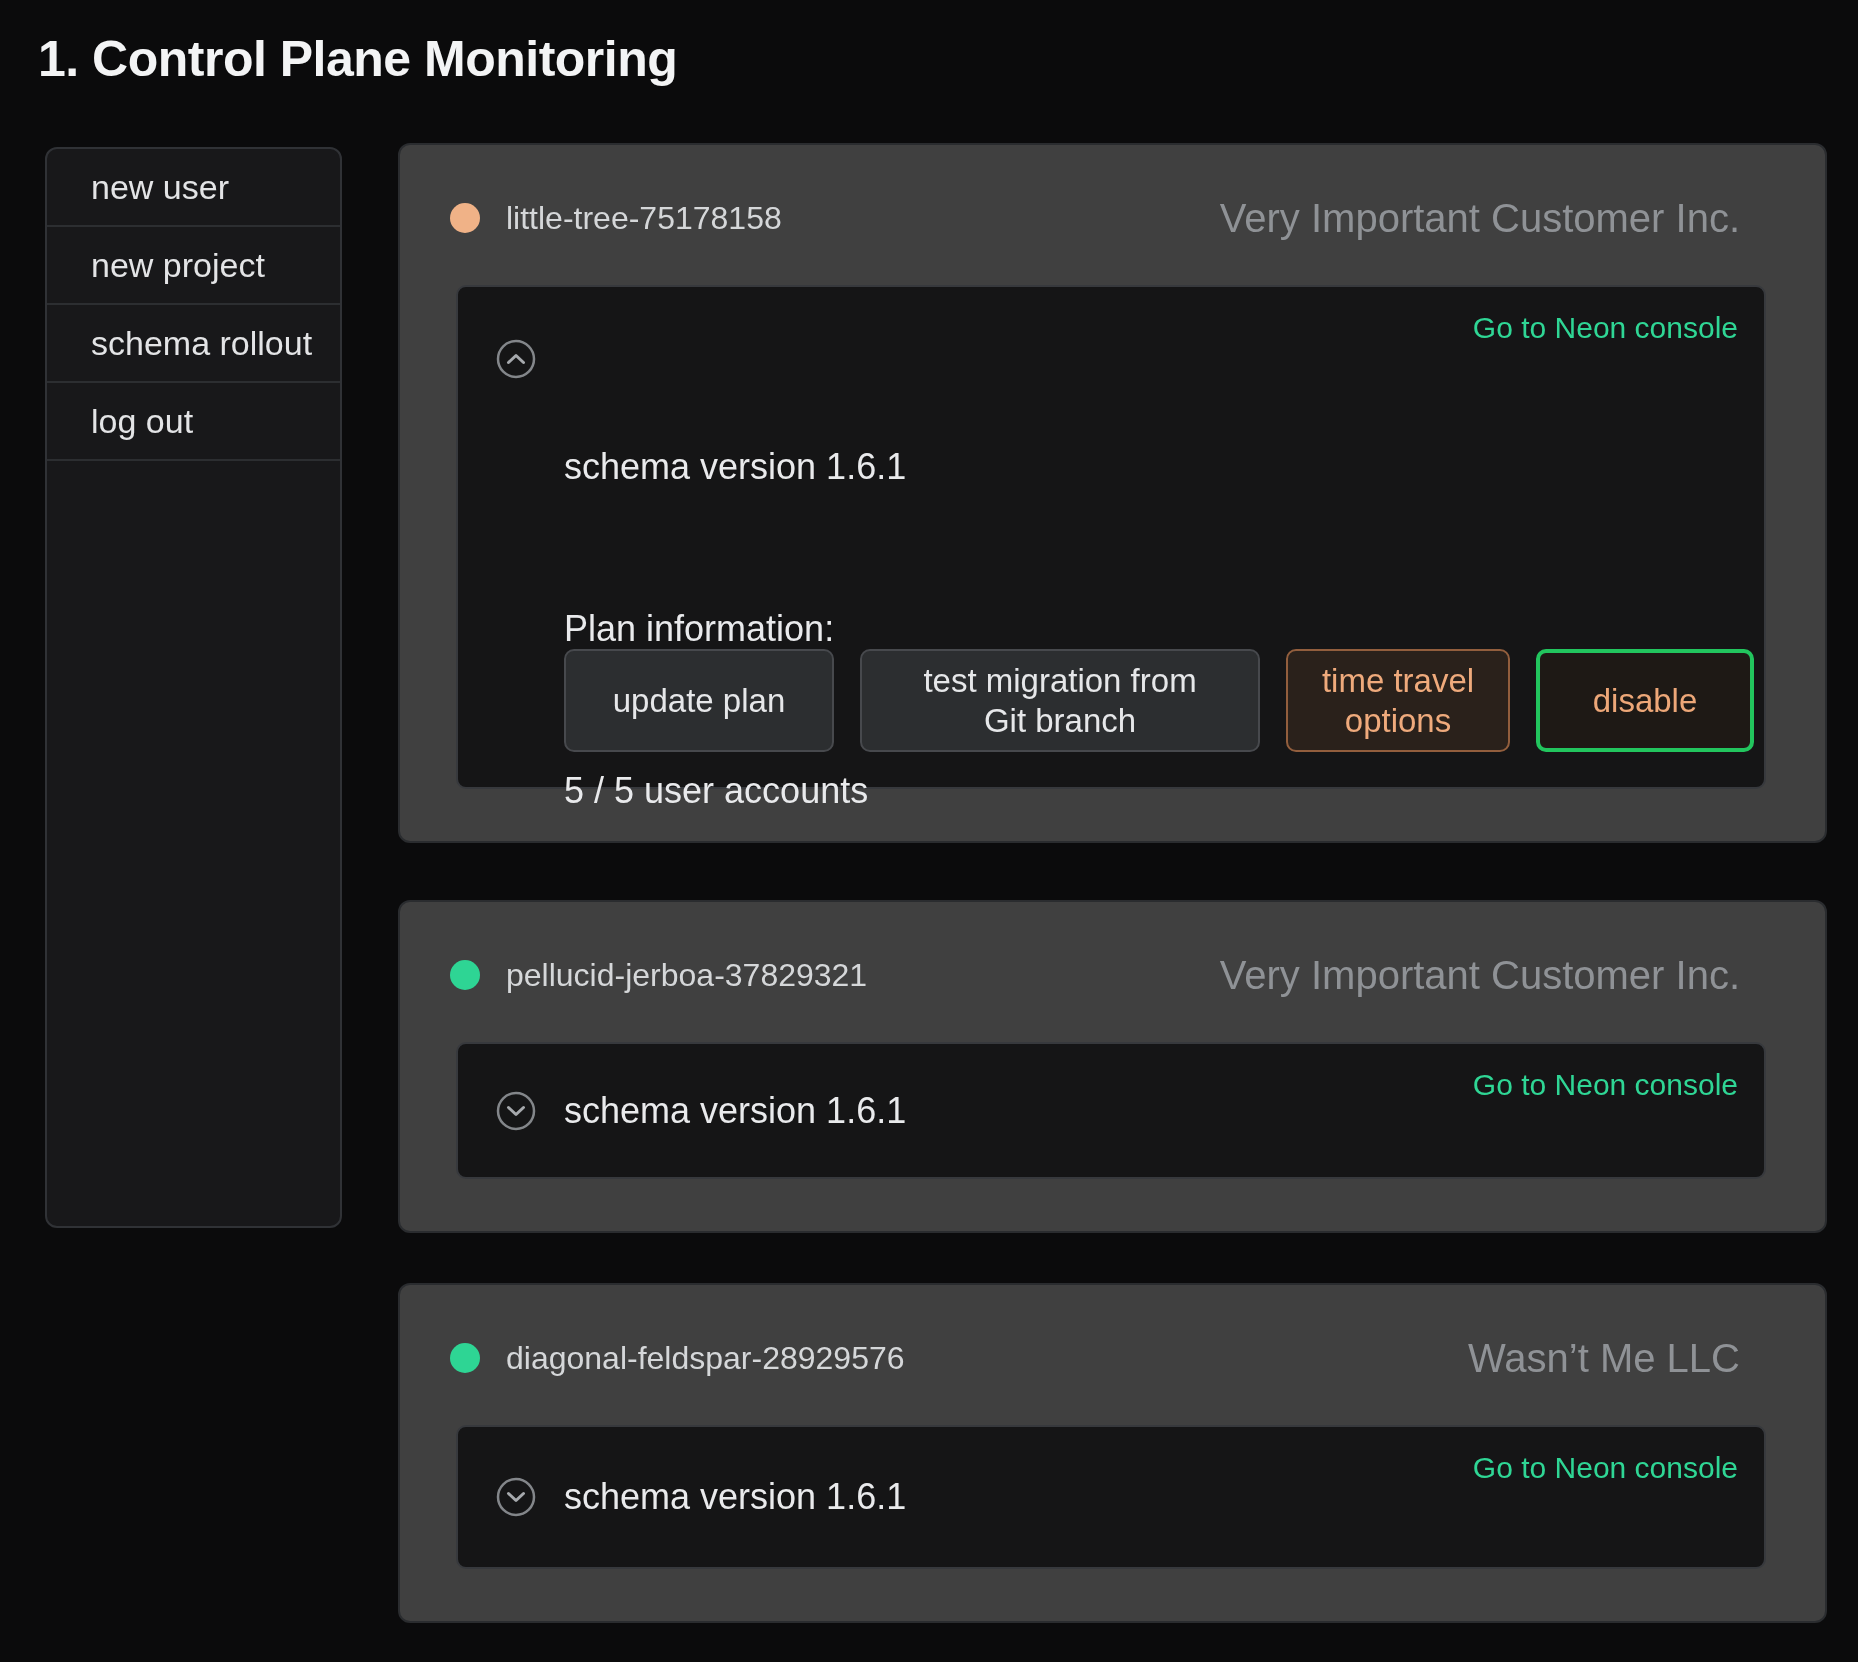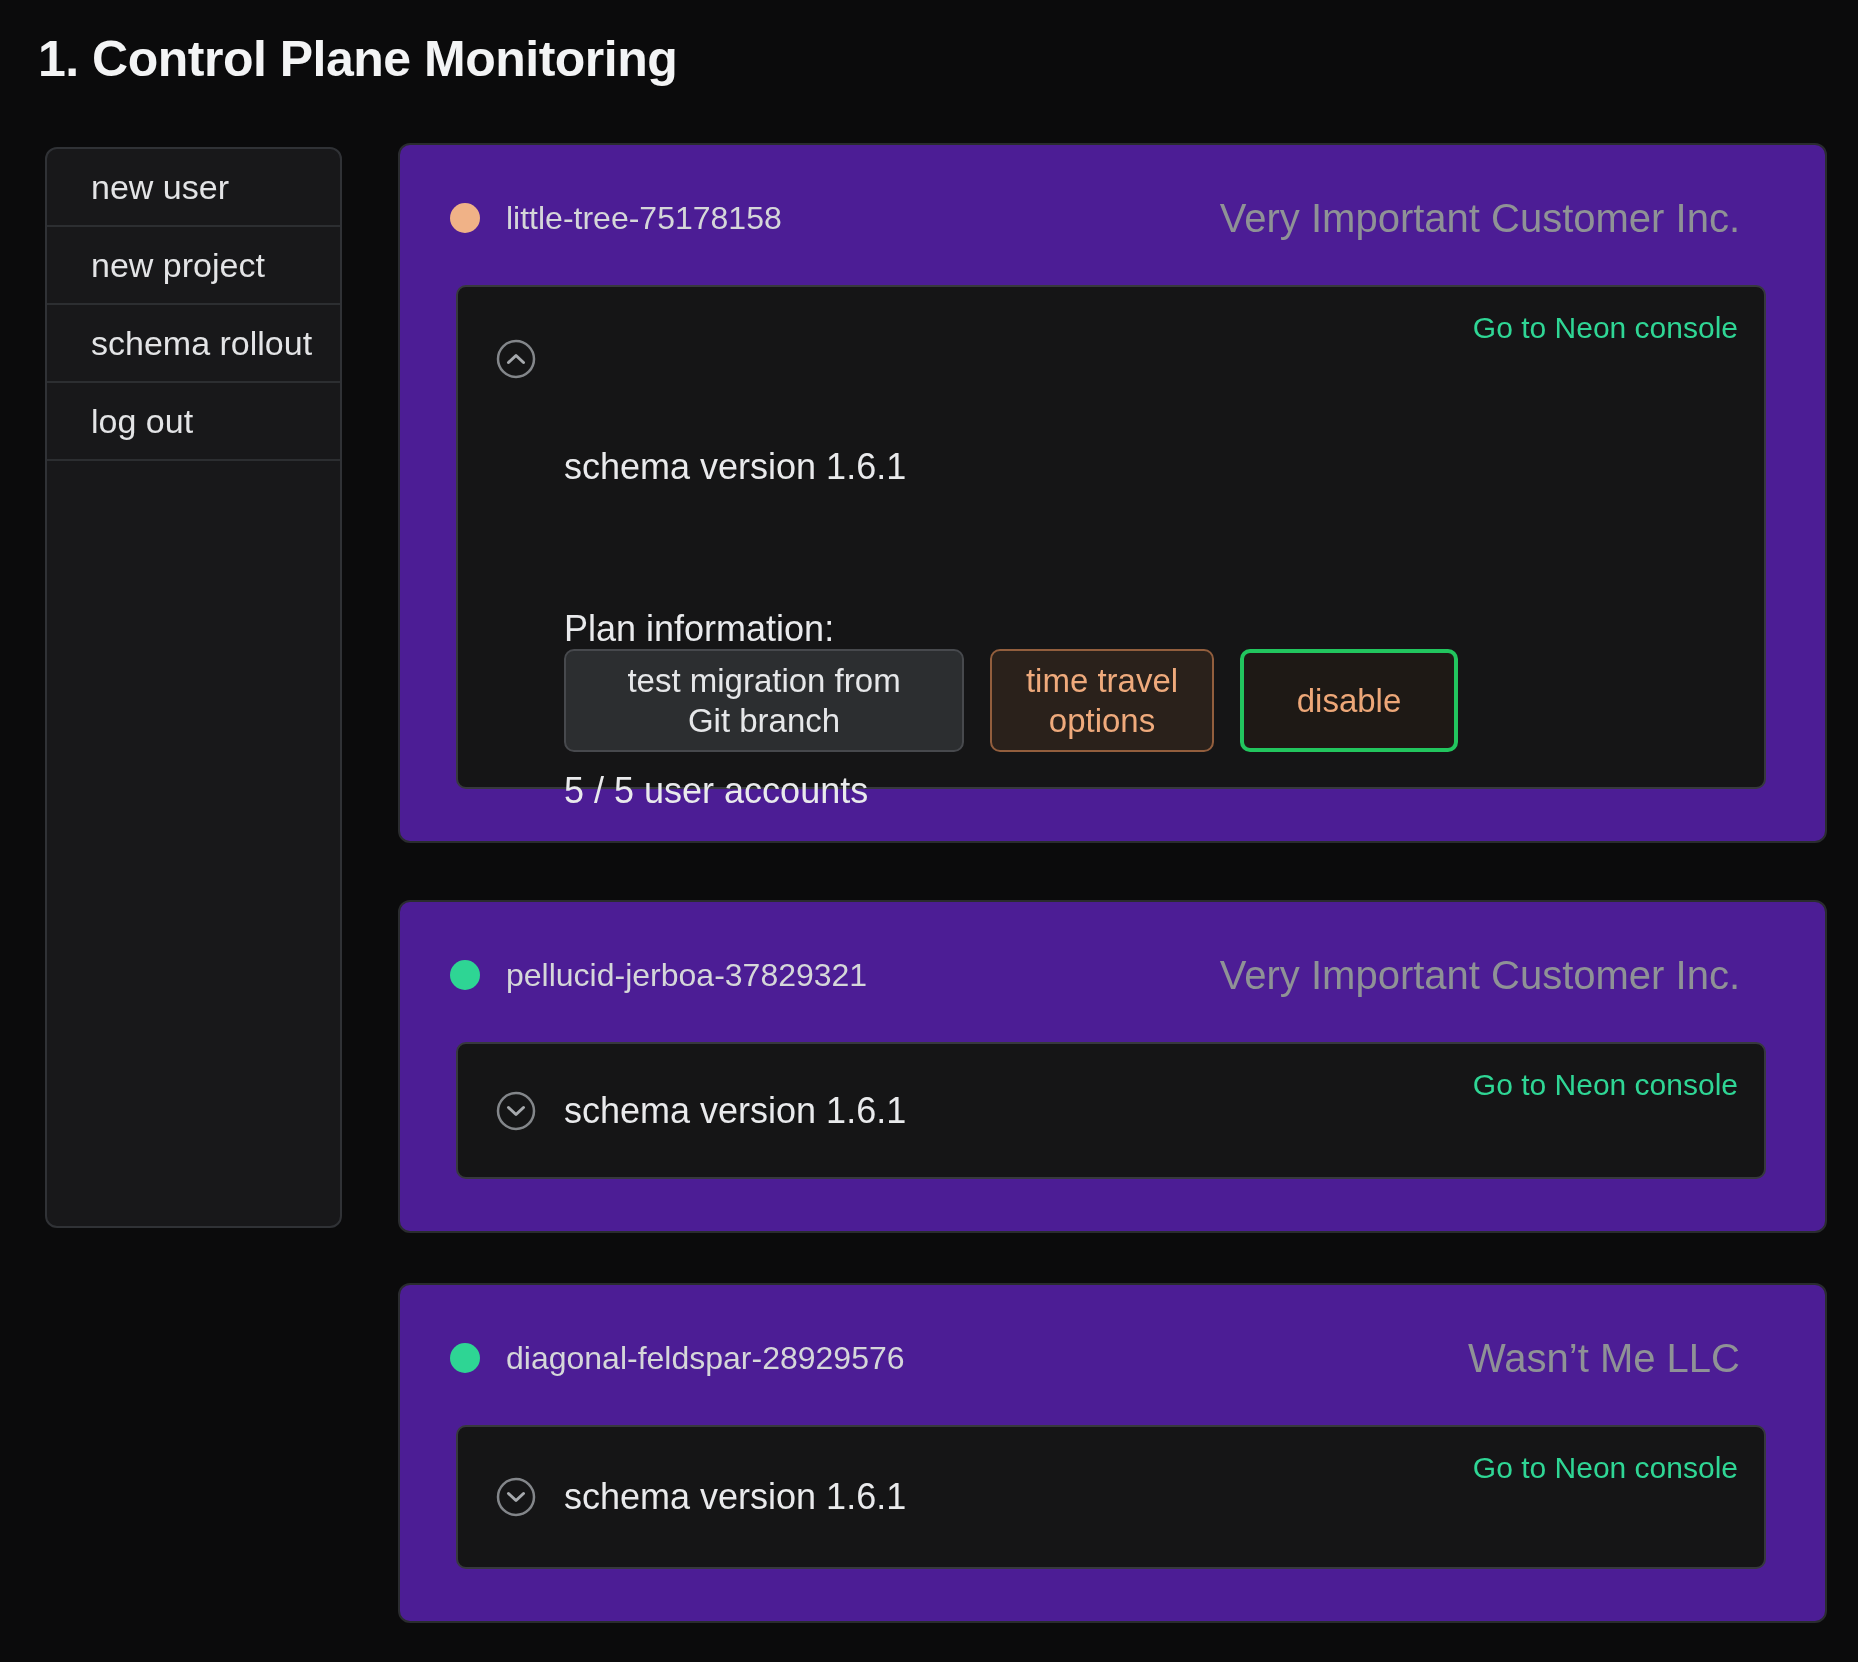--- a/index.html
+++ b/index.html
@@ -17,21 +17,21 @@
     background:#18181a; border:2px solid #303236; border-radius:12px;
   }
   .sidebar-item {
     height:78px; display:flex; align-items:center; padding-left:44px;
     border-bottom:2px solid #2c2e31; font-size:34px; color:#e3e4e6; cursor:pointer;
   }
 
   
   .card {
     position:absolute; left:398px; width:1429px;
-    background:#4c1d95; border:2px solid #2a2c2f; border-radius:12px;
+    background:#404040; border:2px solid #2a2c2f; border-radius:12px;
   }
   .card-1 { top:143px;  height:700px; }
   .card-2 { top:900px;  height:333px; }
   .card-3 { top:1283px; height:340px; }
 
   .status-dot {
     position:absolute; left:50px; top:58px; width:30px; height:30px; border-radius:50%;
   }
   .project-name {
     position:absolute; left:106px; top:73px; transform:translateY(-50%);
@@ -113,20 +113,21 @@
 
     <div class="plan-block">
       <div>schema version 1.6.1</div>
       <div>Plan information:</div>
       <div>5 / 5 user accounts</div>
       <div>116 / 100 documents</div>
       <div>1,244,090 / 1,000,000 embeddings stored</div>
     </div>
 
     <div class="button-row">
+      <button class="btn btn-update">update plan</button>
       <button class="btn btn-migrate">
         <span>test migration from Git branch</span>
       </button>
       <button class="btn btn-timetravel">
         <span>time travel options</span>
       </button>
       <button class="btn btn-disable">disable</button>
     </div>
   </div>
 </section>

